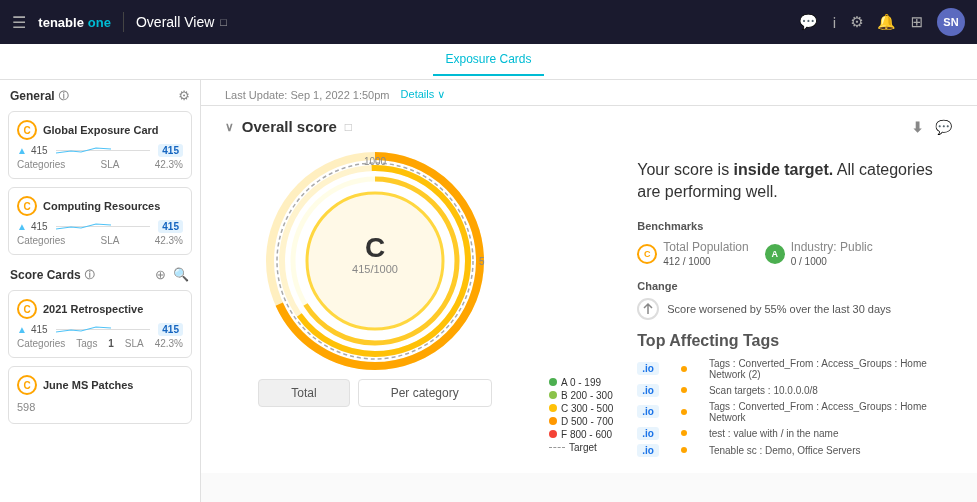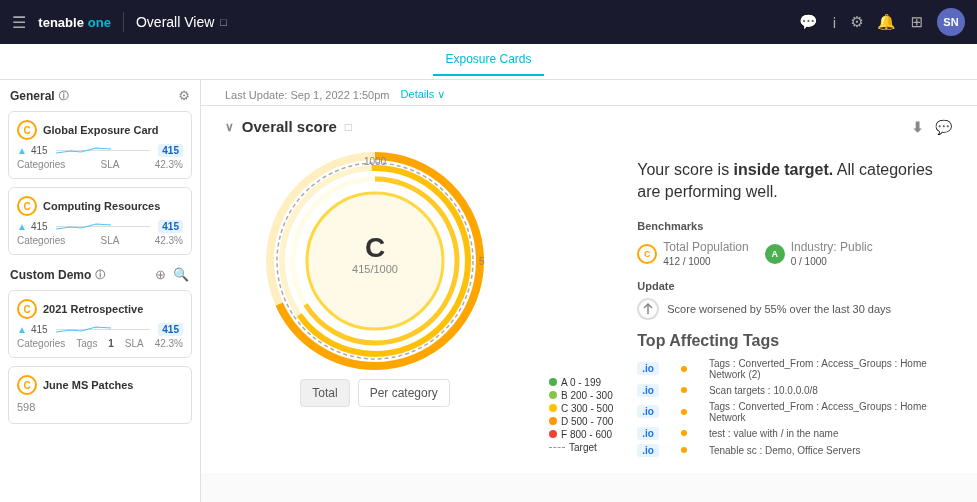--- a/index.html
+++ b/index.html
@@ -64,21 +64,21 @@
     .section-action-icon { color: #888; cursor: pointer; font-size: 14px; }
 
     .score-layout { display: flex; gap: 24px; align-items: flex-start; }
     .gauge-area { display: flex; flex-direction: column; align-items: center; gap: 8px; min-width: 300px; }
     .gauge-container { position: relative; width: 220px; height: 220px; }
 
     .score-legend { display: flex; flex-direction: column; gap: 2px; font-size: 10px; align-self: flex-end; padding-bottom: 8px; }
     .legend-item { display: flex; align-items: center; gap: 4px; }
     .legend-dot { width: 8px; height: 8px; border-radius: 50%; }
     .legend-dashed { width: 16px; height: 1px; border-top: 1px dashed #999; }
-    .score-btn { padding: 6px 11px; border: 1px solid #e0e0e0; border-radius: 4px; background: white; font-size: 12px; cursor: pointer; color: #555; }
+    .score-btn { padding: 6px 32px; border: 1px solid #e0e0e0; border-radius: 4px; background: white; font-size: 12px; cursor: pointer; color: #555; }
     .score-btn.active { background: #f0f0f0; }
 
     .score-info { flex: 1; padding-top: 8px; }
     .score-headline { font-size: 16px; color: #333; line-height: 1.4; margin-bottom: 16px; }
     .score-headline strong { font-weight: 700; }
     .benchmarks-title { font-size: 11px; font-weight: 600; color: #555; margin-bottom: 8px; }
     .benchmarks-row { display: flex; gap: 16px; margin-bottom: 12px; }
     .benchmark-item { display: flex; align-items: center; gap: 6px; }
     .benchmark-grade { width: 20px; height: 20px; border-radius: 50%; border: 2px solid; display: flex; align-items: center; justify-content: center; font-size: 9px; font-weight: 700; }
     .benchmark-grade.orange { border-color: #ffa500; color: #ffa500; }
@@ -182,21 +182,21 @@
       </div>
       <div class="card-footer">
         <span class="card-footer-label">Categories</span>
         <span class="card-footer-label">SLA</span>
         <span class="card-footer-value">42.3%</span>
       </div>
     </div>
 
     <div class="custom-cards-header">
       <span class="custom-cards-title">
-        <span>Custom Demo</span>
+        <span>Score Cards</span>
         <span style="color:#888;font-size:10px;">ⓘ</span>
       </span>
       <div class="custom-cards-actions">
         <span class="custom-action-icon">⊕</span>
         <span class="custom-action-icon">🔍</span>
       </div>
     </div>
 
     <div class="card-item">
       <div class="card-header">
@@ -334,21 +334,21 @@
                 <div class="benchmark-grade green">A</div>
                 <div>
                   <span class="benchmark-label">Industry: Public</span>
                   <span class="benchmark-text">0 / 1000</span>
                 </div>
               </div>
             </div>
           </div>
 
           <div>
-            <p class="change-title">Update</p>
+            <p class="change-title">Change</p>
             <div class="change-item">
               <div class="change-icon-circle">
                 <svg width="14" height="14" viewBox="0 0 14 14">
                     <path d="M7 2 L7 12 M3 6 L7 2 L11 6" stroke="#888" stroke-width="1.5" fill="none"></path>
                   </svg>
               </div>
               <span class="change-text">Score worsened by 55% over the last 30 days</span>
             </div>
           </div>
 

